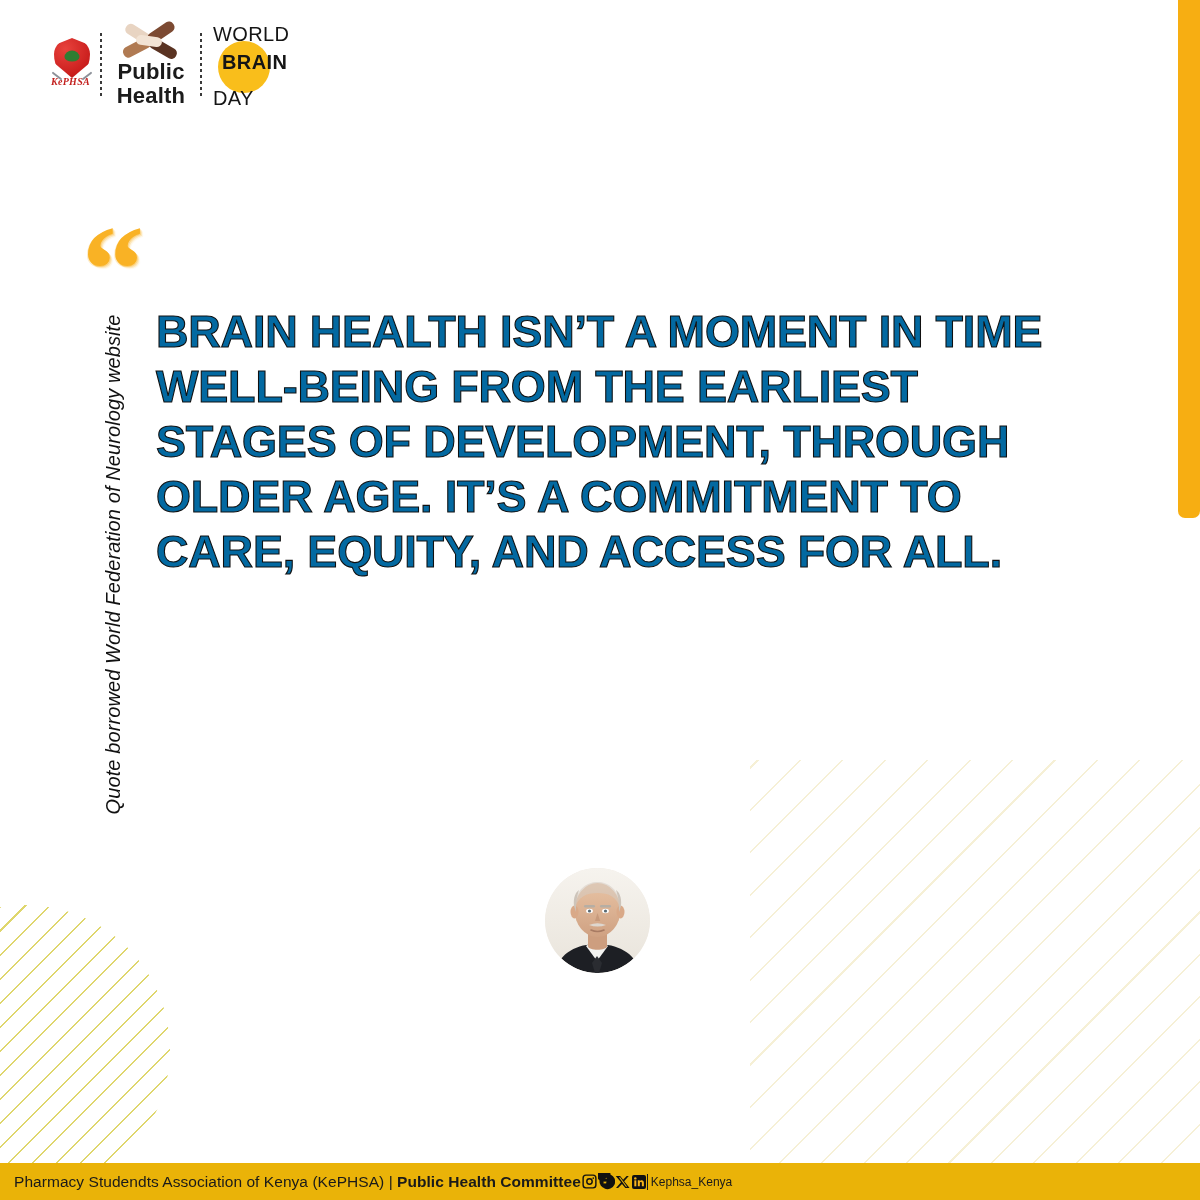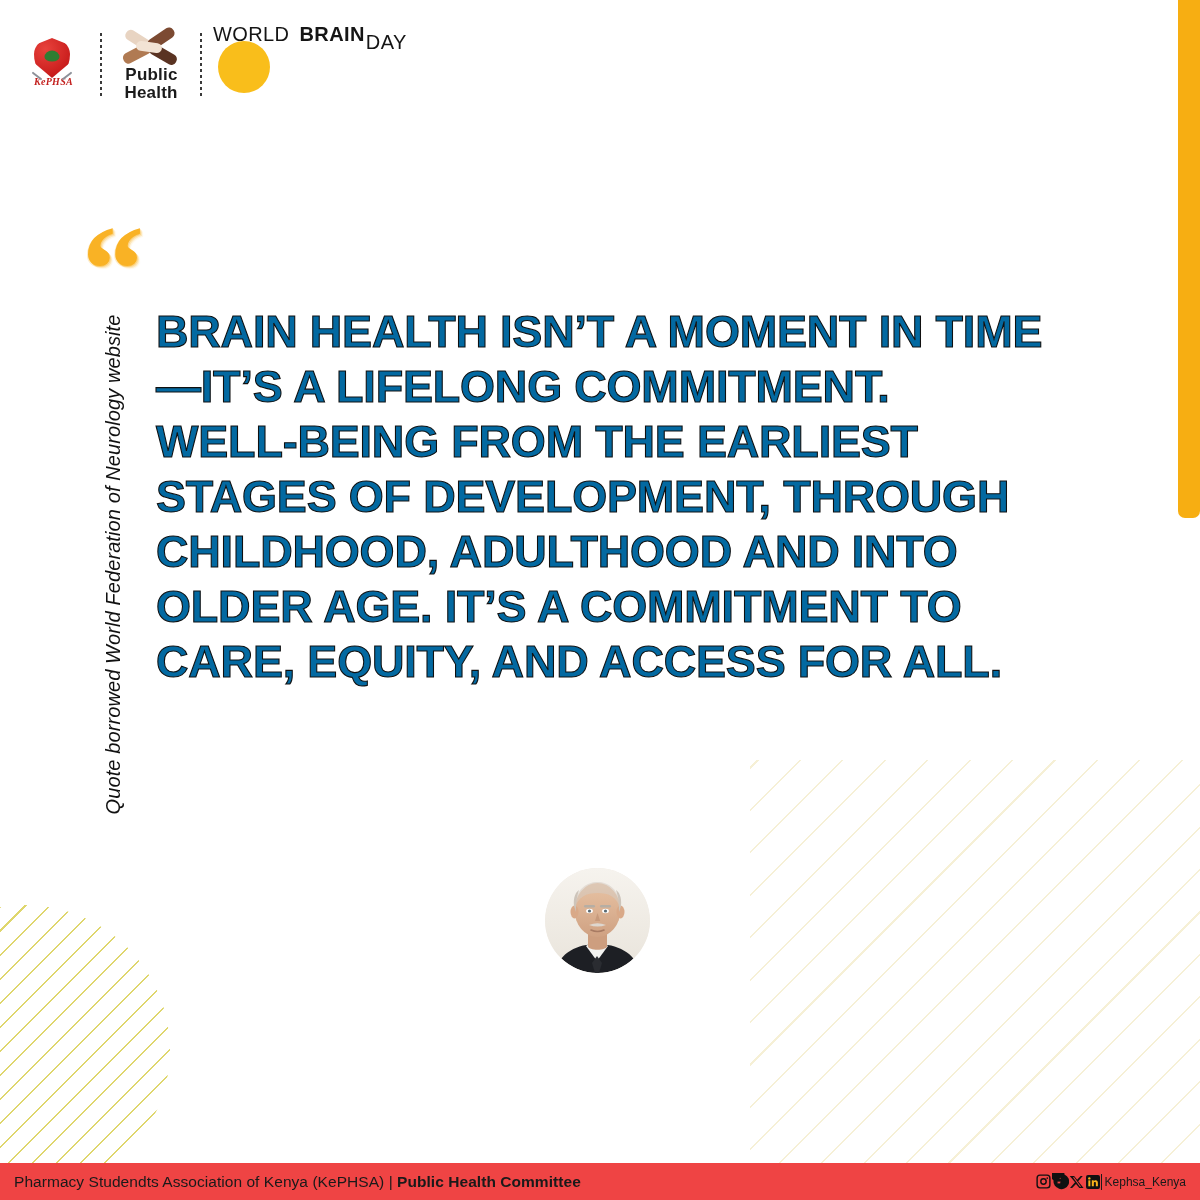--- a/index.html
+++ b/index.html
@@ -61,21 +61,21 @@
     display: flex;
     align-items: center;
     height: 84px;
   }
   .kephsa-mark {
     width: 56px;
     height: 62px;
     position: relative;
     display: flex;
     flex-direction: column;
-    align-items: flex-start;
+    align-items: flex-end;
     justify-content: flex-start;
   }
   .kephsa-shield {
     position: relative;
     width: 36px;
     height: 40px;
     margin-top: 3px;
   }
   .kephsa-shield .body {
     position: absolute;
@@ -136,33 +136,33 @@
     position: absolute;
     display: block;
     border-radius: 5px;
   }
   .ph-hands .h1 { width: 30px; height: 11px; background: #E8D4C2; left: 4px;  top: 4px;  transform: rotate(32deg); }
   .ph-hands .h2 { width: 30px; height: 11px; background: #7C4A32; left: 26px; top: 2px;  transform: rotate(-34deg); }
   .ph-hands .h3 { width: 30px; height: 11px; background: #B07A52; left: 2px;  top: 17px; transform: rotate(-28deg); }
   .ph-hands .h4 { width: 30px; height: 11px; background: #5A3322; left: 28px; top: 18px; transform: rotate(30deg); }
   .ph-hands .h5 { width: 26px; height: 10px; background: #F2E3D4; left: 16px; top: 11px; transform: rotate(8deg); }
   .ph-text {
-    font-size: 17px;
+    font-size: 22px;
     font-weight: bold;
     color: #1b1b1b;
     line-height: 1.05;
     letter-spacing: .2px;
-    text-align: right;
+    text-align: center;
   }
   .wbd-mark {
     position: relative;
     width: 86px;
     height: 84px;
     display: flex;
-    flex-direction: row;
+    flex-direction: column;
     align-items: flex-start;
     justify-content: space-between;
   }
   .wbd-circle {
     position: absolute;
     left: 6px;
     top: 17px;
     width: 52px;
     height: 52px;
     border-radius: 50%;
@@ -261,24 +261,24 @@
     background: #f1ece5;
   }
 
   
   .footer {
     position: absolute;
     left: 0;
     right: 0;
     bottom: 0;
     height: 37px;
-    background: #ef4444;
+    background: #eab308;
     display: flex;
     align-items: center;
-    justify-content: space-between;
+    justify-content: flex-start;
     padding: 0 14px;
     box-sizing: border-box;
   }
   .footer-left {
     font-size: 15.5px;
     color: #1a1a1a;
     letter-spacing: .05px;
     white-space: nowrap;
   }
   .footer-left b { font-weight: bold; }
@@ -345,24 +345,22 @@
   </div>
 
   <div class="quote-glyph">“</div>
 
   <div class="vertical-credit">
     <span>Quote borrowed World Federation of Neurology website</span>
   </div>
 
   <div class="quote-body">
     <div>BRAIN HEALTH ISN’T A MOMENT IN TIME</div>
-    <div>—IT’S A LIFELONG COMMITMENT.</div>
     <div>WELL-BEING FROM THE EARLIEST</div>
     <div>STAGES OF DEVELOPMENT, THROUGH</div>
-    <div>CHILDHOOD, ADULTHOOD AND INTO</div>
     <div>OLDER AGE. IT’S A COMMITMENT TO</div>
     <div class="last-line">CARE, EQUITY, AND ACCESS FOR ALL.</div>
   </div>
 
 
   <div class="portrait">
     <svg viewBox="0 0 105 105" width="105" height="105" aria-hidden="true">
       <defs>
         <clipPath id="pc">
             <circle cx="52.5" cy="52.5" r="52.5"></circle>

